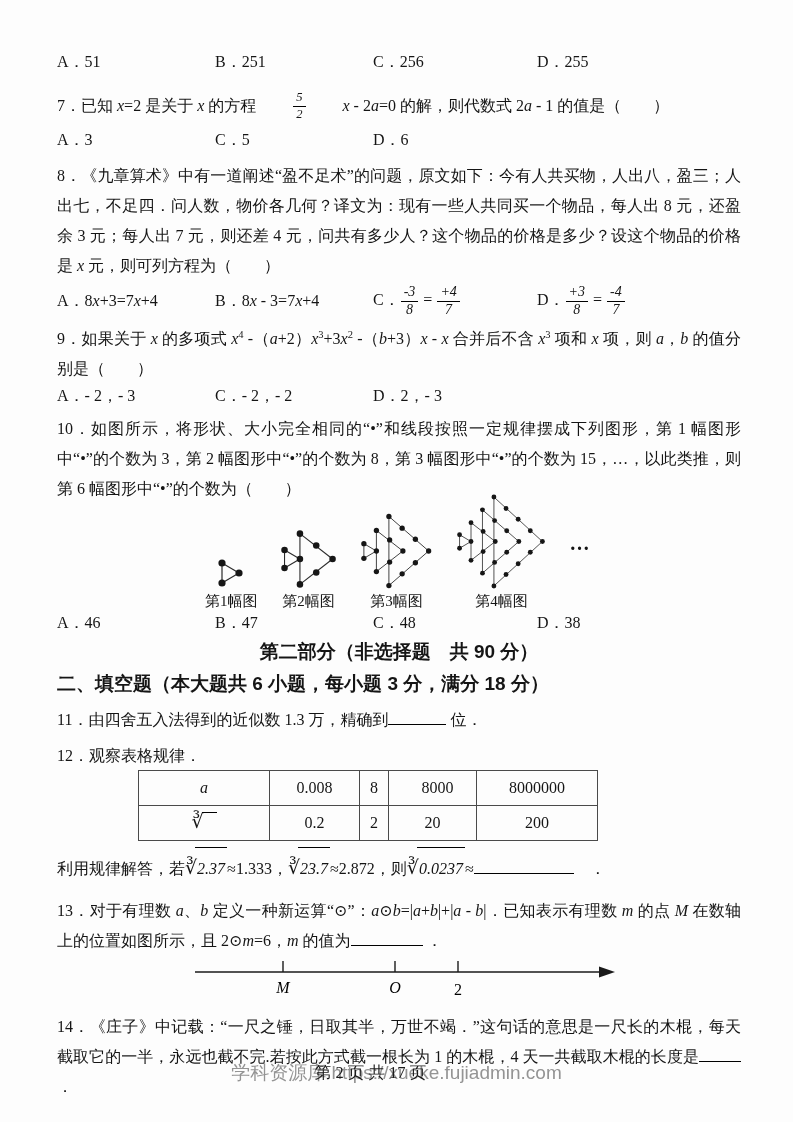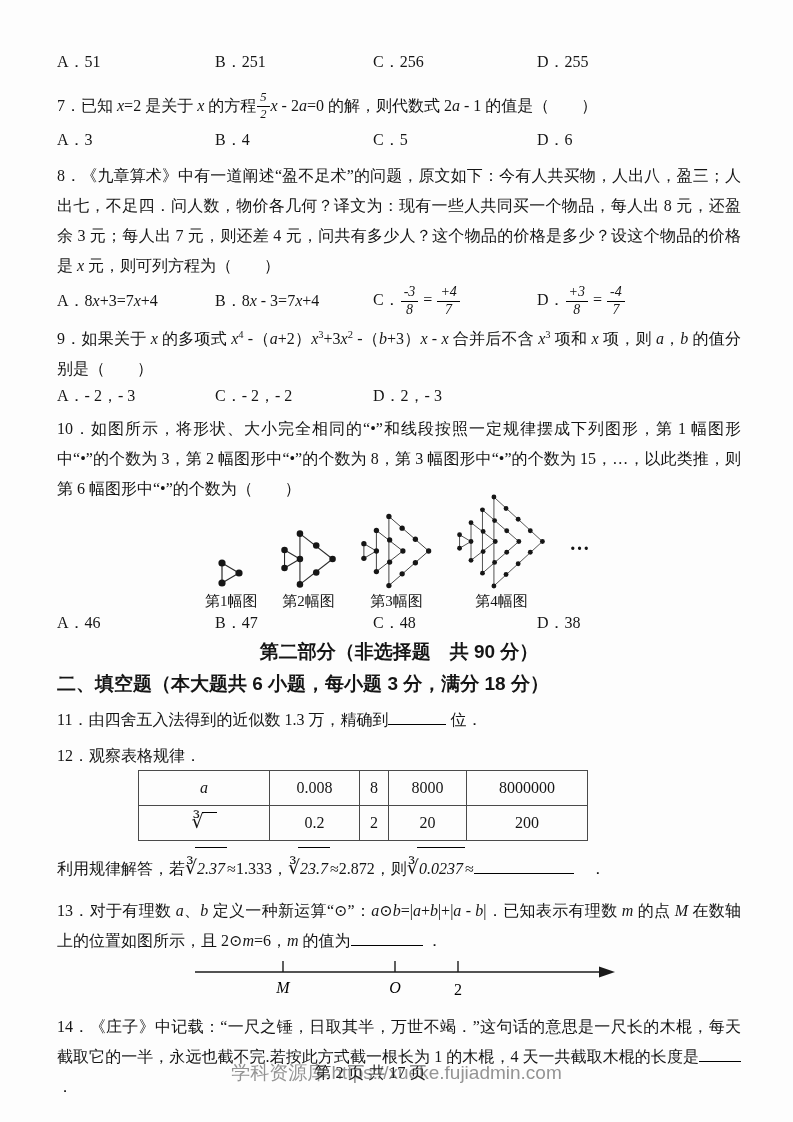--- a/index.html
+++ b/index.html
@@ -27,21 +27,21 @@
   .croot .rad{display:inline-block;border-top:1.2px solid #000;margin-left:-2px;
               padding:12px 2px;font-style:italic;line-height:1.1;}
   .croot .rad-empty{width:15px;height:0.95em;padding:0;}
 
   .blank{display:inline-block;border-bottom:1.2px solid #000;height:1em;vertical-align:baseline;}
 
   .hdr{font-family:"Liberation Sans","DejaVu Sans",sans-serif;font-weight:700;font-size:19px;}
   .center{text-align:center;}
 
   
-  .q7row{height:40px;margin-top:10px;display:flex;align-items:center;white-space:nowrap;}
+  .q7row{height:40px;margin-top:10px;display:flex;align-items:center;white-space:nowrap;gap:36px;}
 
   
   .q8opts{height:40px;align-items:center;display:grid;grid-template-columns:158px 158px 164px 1fr;}
 
   
   .figrow{display:flex;align-items:flex-end;gap:22px;margin-left:148px;height:105px;}
   .fig{display:flex;flex-direction:column;align-items:center;gap:3px;}
   .figlabel{font-size:15px;line-height:16px;white-space:nowrap;}
   .figellipsis{align-self:center;margin-bottom:28px;font-weight:bold;font-size:20px;letter-spacing:1px;}
   .fig svg .dot{fill:#161616;}
@@ -81,21 +81,20 @@
     <div class="q7row">
       <span>7．已知 <i>x</i>=2 是关于 <i>x</i> 的方程</span>
         <span class="ifrac">
           <span class="fn">5</span>
           <span class="fd">2</span>
         </span>
         <span><i>x</i> - 2<i>a</i>=0 的解，则代数式 2<i>a</i> - 1 的值是（　　）</span>
     </div>
     <div class="opts">
       <span class="opt">A．3</span>
-      <span class="opt">B．4</span>
       <span class="opt">C．5</span>
       <span class="opt">D．6</span>
     </div>
 
     
     <p style="margin-top:7px;">8．《九章算术》中有一道阐述“盈不足术”的问题，原文如下：今有人共买物，人出八，盈三；人出七，不足四．问人数，物价各几何？译文为：现有一些人共同买一个物品，每人出 8 元，还盈余 3 元；每人出 7 元，则还差 4 元，问共有多少人？这个物品的价格是多少？设这个物品的价格是 <i>x</i> 元，则可列方程为（　　）</p>
     <div class="q8opts">
       <span class="opt">A．8<i>x</i>+3=7<i>x</i>+4</span>
       <span class="opt">B．8<i>x</i> - 3=7<i>x</i>+4</span>
       <span class="opt">
@@ -240,21 +239,21 @@
     </p>
 
     
     <p style="margin-top:7px;line-height:28px;">12．观察表格规律．</p>
     <table class="rtab">
       <tbody>
           <tr>
         <td style="width:130px;"><i>a</i></td>
         <td style="width:89px;">0.008</td>
         <td style="width:28px;">8</td>
-        <td style="width:77px;">8000</td>
+        <td style="width:77px;padding-left:10px;">8000</td>
         <td style="width:120px;">8000000</td>
       </tr>
       <tr>
         <td>
           <span class="croot"><span class="rsym">∛</span><span class="rad rad-empty"></span></span>
         </td>
         <td>0.2</td>
         <td>2</td>
         <td>20</td>
         <td>200</td>

